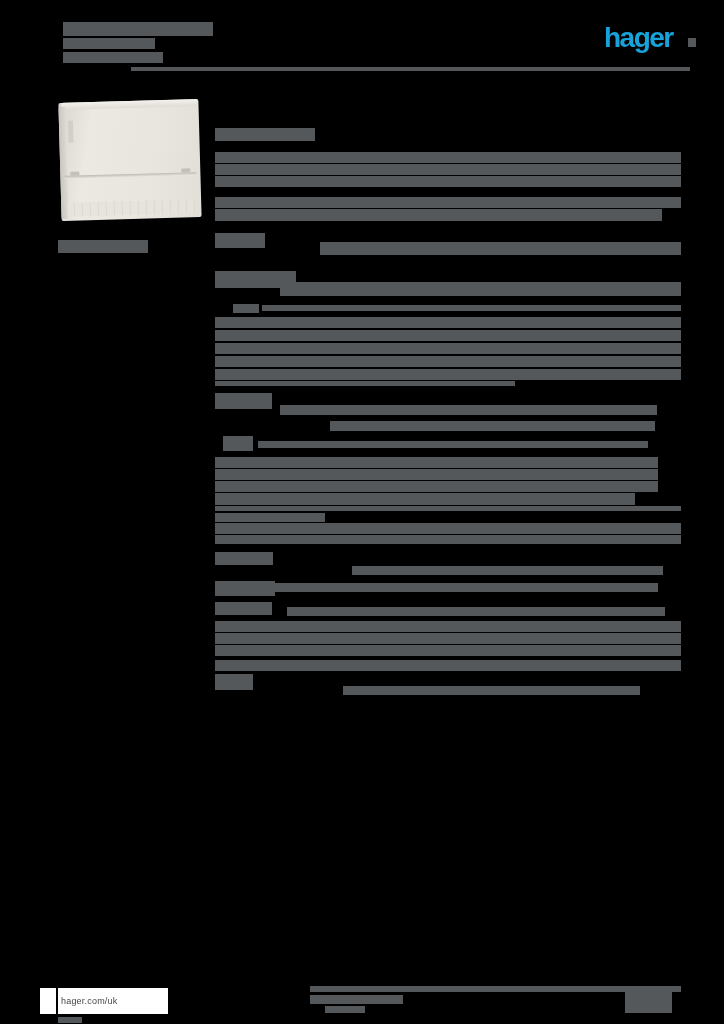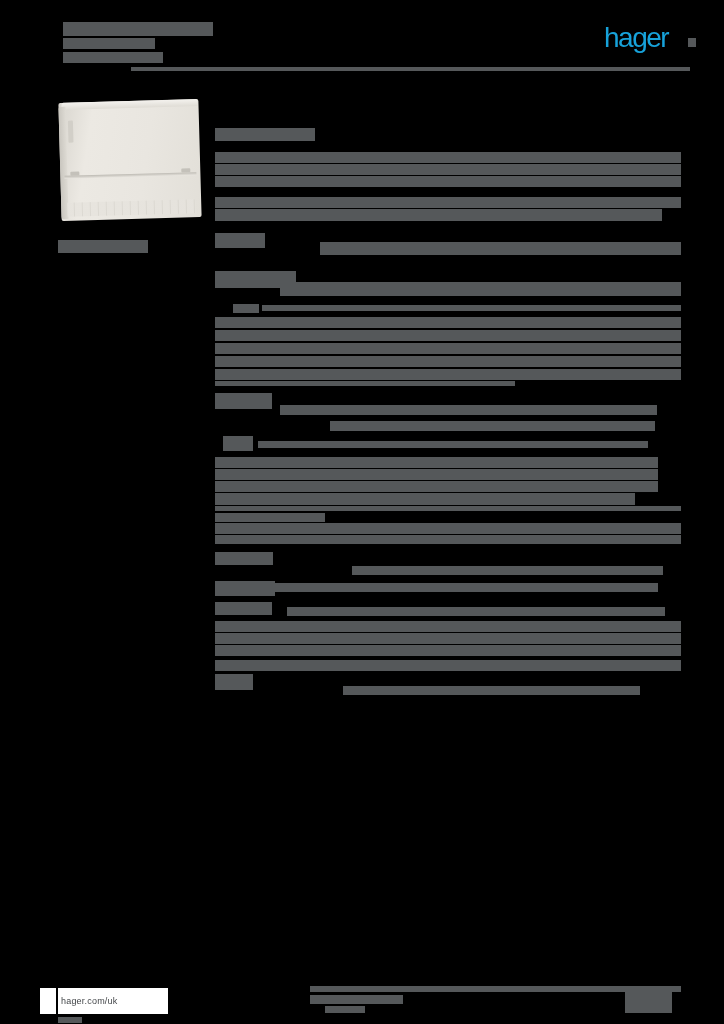--- a/index.html
+++ b/index.html
@@ -18,21 +18,21 @@
   .bar {
     position: absolute;
     background: var(--bar, #55585a);
   }
   
   .logo {
     position: absolute;
     left: 604px;
     top: 24px;
     font-size: 28px;
-    font-weight: normal;
+    font-weight: bold;
     letter-spacing: -1.5px;
     color: var(--logo-blue, #17a2da);
     line-height: 1;
   }
   
   .product-photo {
     position: absolute;
     left: 58px;
     top: 95px;
     width: 146px;

